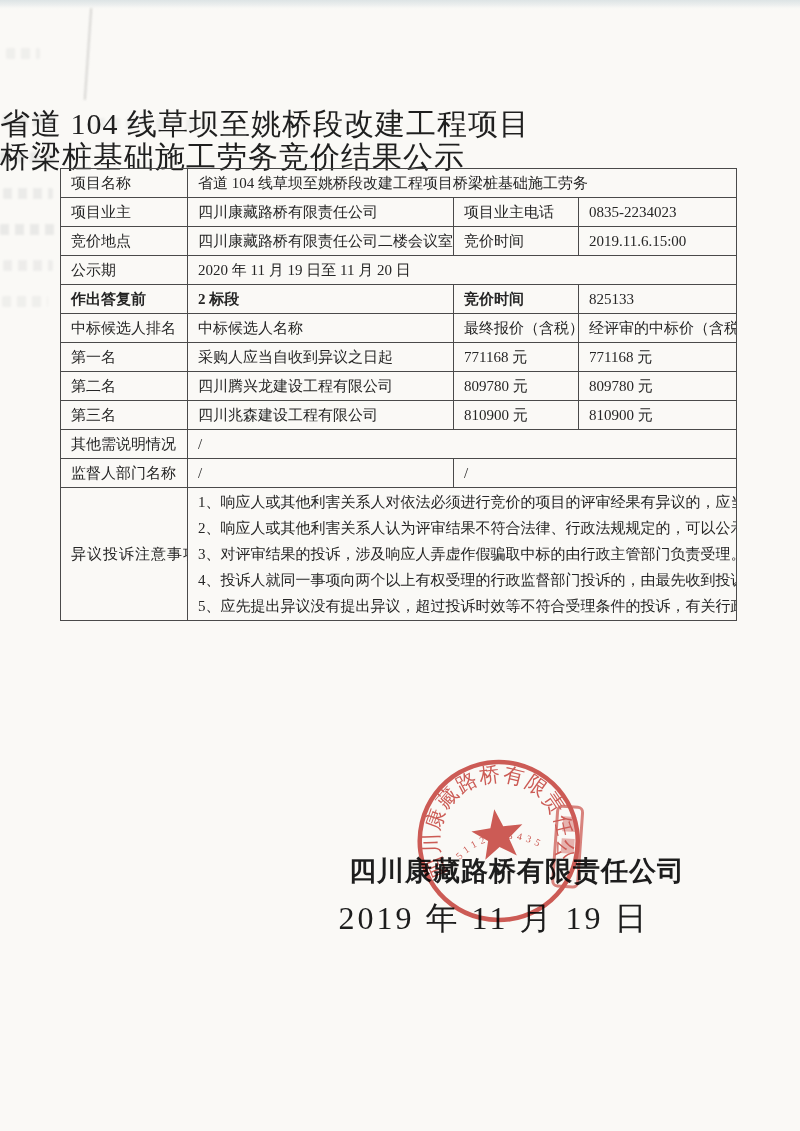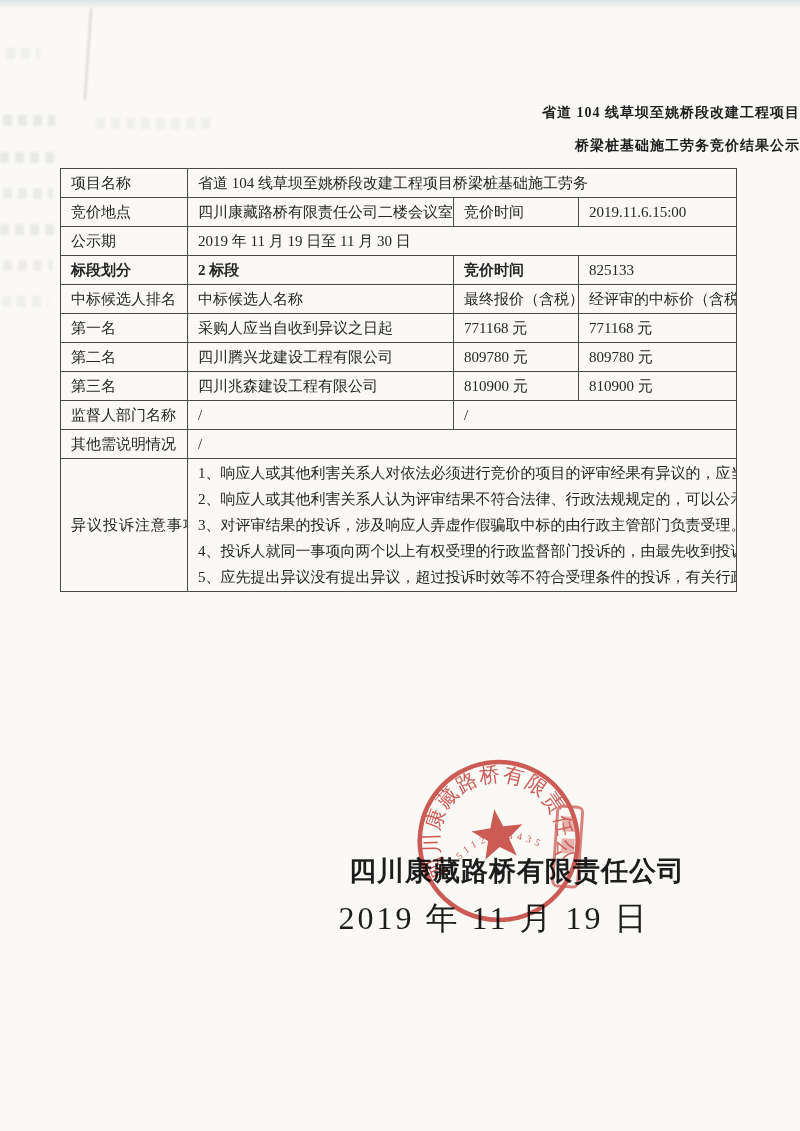--- a/index.html
+++ b/index.html
@@ -19,22 +19,22 @@
     height:11px;border-radius:2px;}
   .g1{left:3px;top:115px;width:52px;}
   .g2{left:0px;top:152px;width:57px;}
   .g3{left:3px;top:188px;width:50px;opacity:.4;}
   .g4{left:0px;top:224px;width:55px;opacity:.45;}
   .g5{left:3px;top:260px;width:50px;opacity:.35;}
   .g6{left:6px;top:48px;width:34px;opacity:.3;}
   .g7{left:96px;top:118px;width:118px;opacity:.28;}
   .g8{left:2px;top:296px;width:46px;opacity:.3;}
 
-  .title-line{position:absolute;left:0;width:800px;text-align:right;
-    font-size:14px;font-weight:bold;letter-spacing:1px;color:#1f1f1f;}
+  .title-line{position:absolute;left:0;width:800px;text-align:left;
+    font-size:30px;font-weight:normal;letter-spacing:1px;color:#1f1f1f;}
   .t1{top:104px;}
   .t2{top:137px;}
 
   table.main{
     position:absolute;left:60px;top:168px;width:676px;
     border-collapse:collapse;table-layout:fixed;
     font-size:15px;color:#252525;
   }
   table.main td{
     border:1px solid #4a4a4a;height:26px;padding:1px 10px;
@@ -80,31 +80,37 @@
         <col style="width:266px">
         <col style="width:125px">
         <col style="width:158px">
     </colgroup>
     <tbody>
       <tr>
         <td class="lbl">项目名称</td>
         <td colspan="3">省道 104 线草坝至姚桥段改建工程项目桥梁桩基础施工劳务</td>
       </tr>
       <tr>
+        <td class="lbl">项目业主</td>
+        <td>四川康藏路桥有限责任公司</td>
+        <td>项目业主电话</td>
+        <td>0835-2234023</td>
+      </tr>
+      <tr>
         <td class="lbl">竞价地点</td>
         <td>四川康藏路桥有限责任公司二楼会议室</td>
         <td>竞价时间</td>
         <td>2019.11.6.15:00</td>
       </tr>
       <tr>
         <td class="lbl">公示期</td>
-        <td colspan="3">2019 年 11 月 19 日至 11 月 30 日</td>
+        <td colspan="3">2020 年 11 月 19 日至 11 月 20 日</td>
       </tr>
       <tr class="bold-row">
-        <td class="lbl b">标段划分</td>
+        <td class="lbl b">作出答复前</td>
         <td class="b">2 标段</td>
         <td class="b">竞价时间</td>
         <td>825133</td>
       </tr>
       <tr>
         <td class="lbl">中标候选人排名</td>
         <td>中标候选人名称</td>
         <td>最终报价（含税）</td>
         <td>经评审的中标价（含税）</td>
       </tr>
@@ -120,27 +126,27 @@
         <td>809780 元</td>
         <td>809780 元</td>
       </tr>
       <tr>
         <td class="lbl">第三名</td>
         <td>四川兆森建设工程有限公司</td>
         <td>810900 元</td>
         <td>810900 元</td>
       </tr>
       <tr>
+        <td class="lbl">其他需说明情况</td>
+        <td colspan="3">/</td>
+      </tr>
+      <tr>
         <td class="lbl">监督人部门名称</td>
         <td>/</td>
         <td colspan="2">/</td>
-      </tr>
-      <tr>
-        <td class="lbl">其他需说明情况</td>
-        <td colspan="3">/</td>
       </tr>
       <tr>
         <td class="notes-label">异议投诉注意事项</td>
         <td colspan="3" class="notes-cell">
           <p>1、响应人或其他利害关系人对依法必须进行竞价的项目的评审经果有异议的，应当在中标候选人公示期间提出。采购人应当自收到异议之日起 3 日内作出答复；作出答复前，应当暂停采购活动。</p>
           <p>2、响应人或其他利害关系人认为评审结果不符合法律、行政法规规定的，可以公示期向有关行政监督部门进行投诉。投诉前应当先向谈判人提出异议，异议答复期间不计算在前款规定的期限内。投诉书应当符合《建设工程项目招标投标活动投诉处理办法》规定。</p>
           <p>3、对评审结果的投诉，涉及响应人弄虚作假骗取中标的由行政主管部门负责受理。涉及评审错误或评审无效的由项目审批部门负责受理。</p>
           <p>4、投诉人就同一事项向两个以上有权受理的行政监督部门投诉的，由最先收到投诉的行政监督部门负责处理。</p>
           <p>5、应先提出异议没有提出异议，超过投诉时效等不符合受理条件的投诉，有关行政监督部门不予受理；投诉人故意捏造事实、伪造证明材料或以非法手段取得证明材料进行投诉，给他人造成损失的，依法承担赔偿责任。</p>
         </td>

